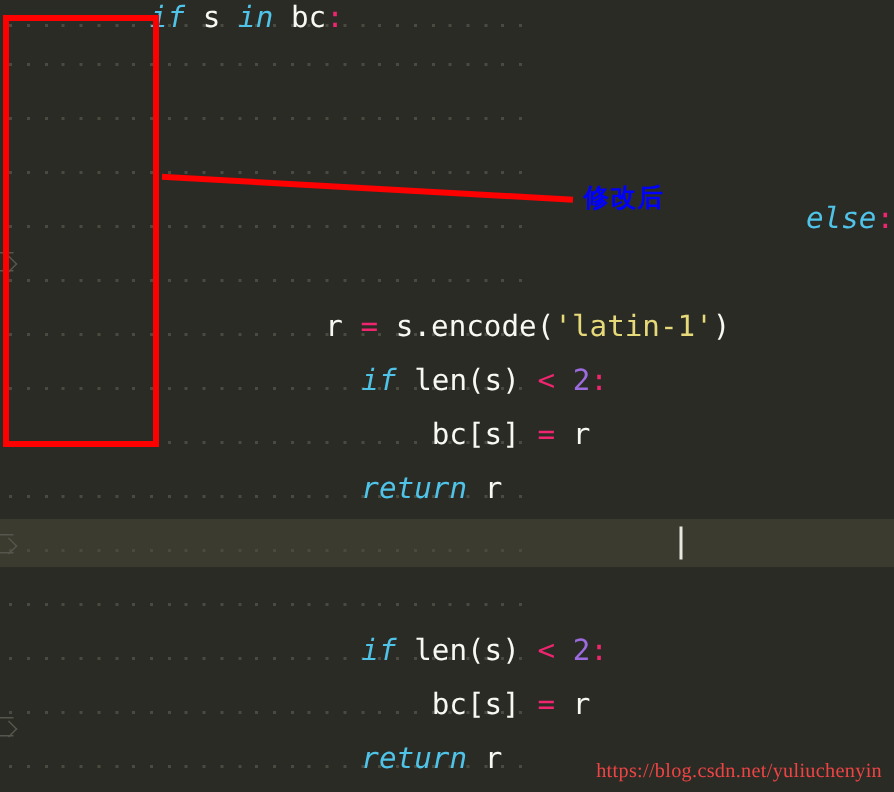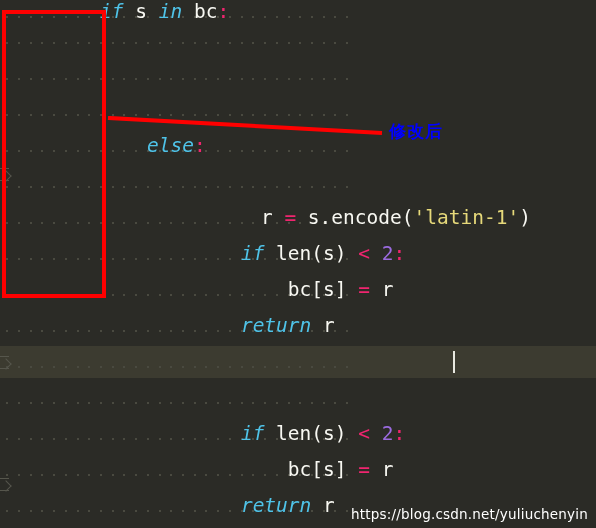--- a/index.html
+++ b/index.html
@@ -597,34 +597,34 @@
       <div class="guide" style="left: 288px; top: 510px;"></div>
       <div class="guide" style="left: 299px; top: 510px;"></div>
       <div class="guide" style="left: 311px; top: 510px;"></div>
       <div class="guide" style="left: 323px; top: 510px;"></div>
       <div class="guide" style="left: 334px; top: 510px;"></div>
       <div class="guide" style="left: 346px; top: 510px;"></div>
       <div class="fold-marker" style="left: -4px; top: 168px;"></div>
       <div class="fold-marker" style="left: -4px; top: 356px;"></div>
       <div class="fold-marker" style="left: -4px; top: 478px;"></div>
       <div class="code-line" style="top: -6px;"><span class="txt" style="padding-left: 100px;"><span class="kw">if</span><span class="var"> s </span><span class="kw">in</span><span class="var"> bc</span><span class="colon">:</span></span></div>
-      <div class="code-line" style="top: 128px;"><span class="txt" style="padding-left: 100px;"><span class="pn">    </span><span class="kw">else</span><span class="colon">:</span></span></div>
-      <div class="code-line" style="top: 200px;"><span class="txt" style="padding-left: 76px; margin-left: 44px;"><span class="var">            r </span><span class="op">=</span><span class="var"> s.encode(</span><span class="str">'latin-1'</span><span class="var">)</span></span></div>
+      <div class="code-line" style="top: 128px;"><span class="txt" style="padding-left: 64px; text-align: right;"><span class="pn">    </span><span class="kw">else</span><span class="colon">:</span></span></div>
+      <div class="code-line" style="top: 200px;"><span class="txt" style="padding-left: 76px;"><span class="var">            r </span><span class="op">=</span><span class="var"> s.encode(</span><span class="str">'latin-1'</span><span class="var">)</span></span></div>
       <div class="code-line" style="top: 236px;"><span class="txt" style="padding-left: 100px;"><span class="pn">            </span><span class="kw">if</span><span class="var"> len(s) </span><span class="op">&lt;</span><span class="pn"> </span><span class="num">2</span><span class="colon">:</span></span></div>
       <div class="code-line" style="top: 272px;"><span class="txt" style="padding-left: 100px;"><span class="var">                bc[s] </span><span class="op">=</span><span class="var"> r</span></span></div>
       <div class="code-line" style="top: 308px;"><span class="txt" style="padding-left: 100px;"><span class="pn">            </span><span class="kw">return</span><span class="var"> r</span></span></div>
       <div id="caret" style="left: 452.6px; top: 351px;"></div>
       <div class="code-line" style="top: 416px;"><span class="txt" style="padding-left: 100px;"><span class="pn">            </span><span class="kw">if</span><span class="var"> len(s) </span><span class="op">&lt;</span><span class="pn"> </span><span class="num">2</span><span class="colon">:</span></span></div>
       <div class="code-line" style="top: 452px;"><span class="txt" style="padding-left: 100px;"><span class="var">                bc[s] </span><span class="op">=</span><span class="var"> r</span></span></div>
       <div class="code-line" style="top: 488px;"><span class="txt" style="padding-left: 100px;"><span class="pn">            </span><span class="kw">return</span><span class="var"> r</span></span></div>
     </div>
 
   <div id="annot-rect" style="left: 2px; top: 10px; width: 104px; height: 288px; border-color: rgb(255, 0, 0);"></div>
 
   <svg id="annot-line" viewBox="0 0 272 26" width="272" height="26">
     <line id="annot-line-seg" x1="0" y1="6" x2="270" y2="21" stroke="#ff0000" stroke-width="4" stroke-linecap="square"></line>
   </svg>
 
   <div id="annot-label" style="color: rgb(0, 0, 255);">修改后</div>
 
-  <div id="watermark" style="color: #ffffff;">https://blog.csdn.net/yuliuchenyin</div>
+  <div id="watermark" style="color: #ef4444; font-family: Liberation Serif, serif;">https://blog.csdn.net/yuliuchenyin</div>
 
 </div>
 
 </body></html>

